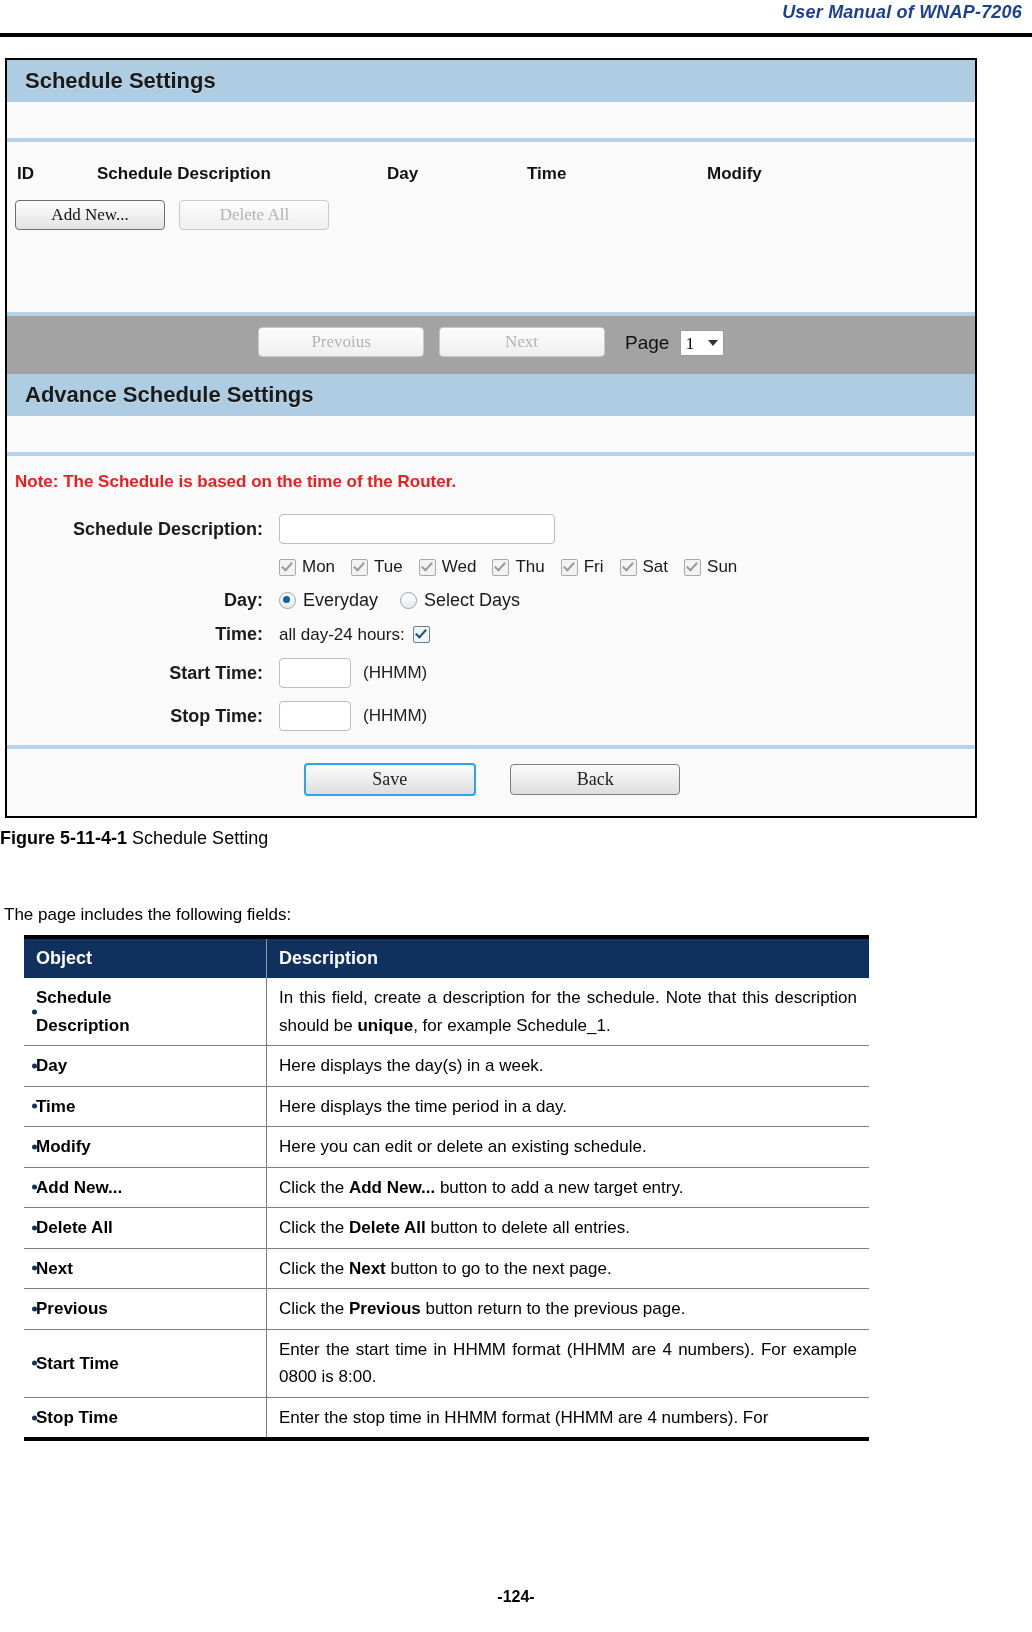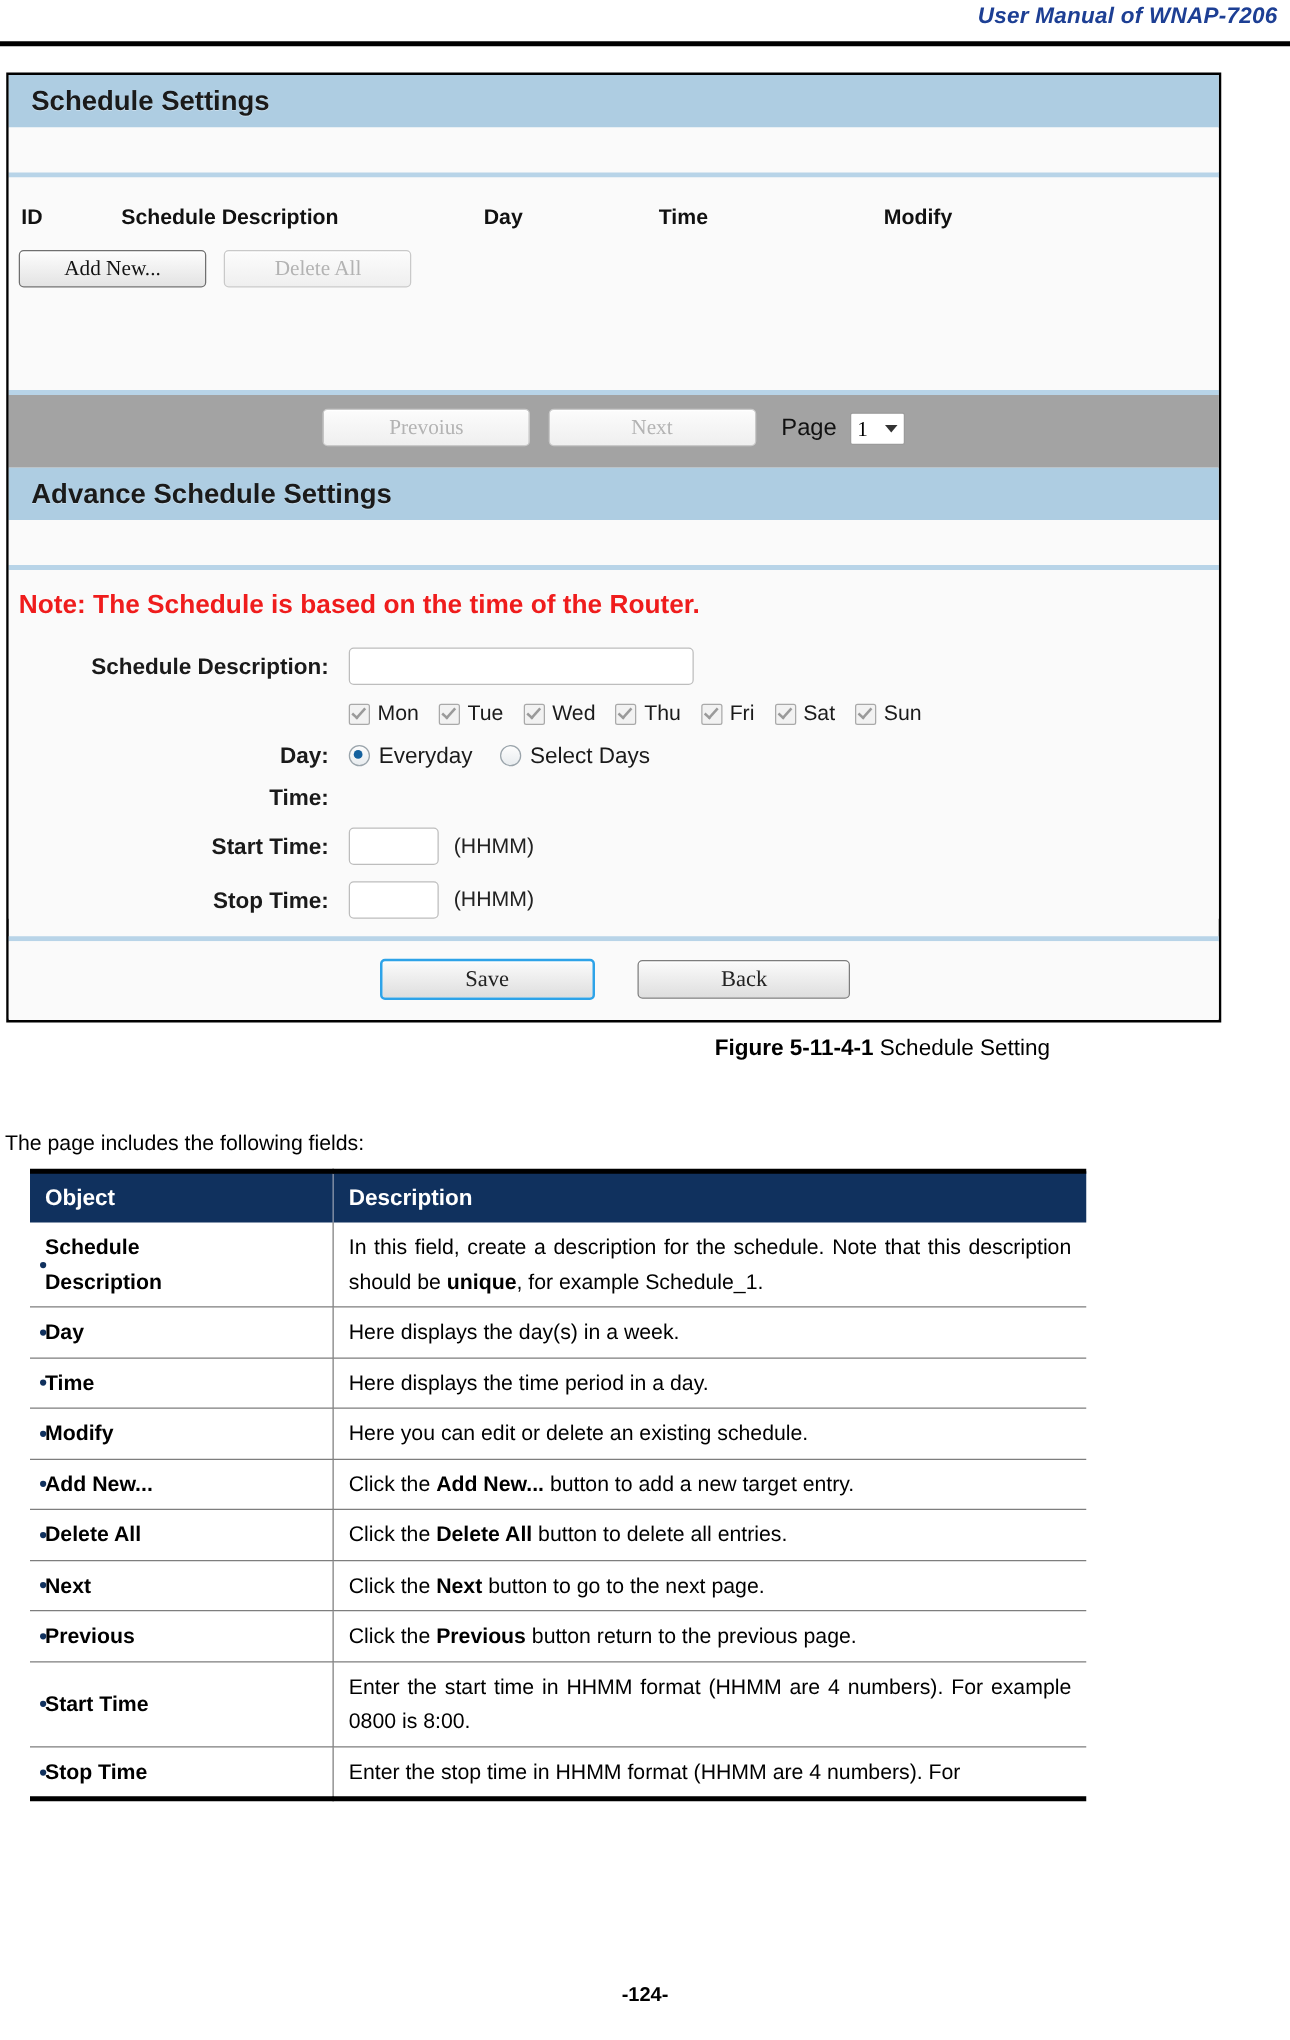--- a/index.html
+++ b/index.html
@@ -84,21 +84,21 @@
     box-sizing:border-box;
   }
   .page-sel .caret{
     position:absolute;right:5px;top:9px;width:0;height:0;
     border-left:5px solid transparent;border-right:5px solid transparent;
     border-top:6px solid #333;
   }
 
   
   .note{
-    color:#ef1c1c;font-size:21px;font-weight:bold;
+    color:#ef1c1c;font-size:17px;font-weight:bold;
     padding:16px 0 0 8px;background:#fafafa;
   }
 
   
   .form{background:#fafafa;padding-top:22px;}
   .frow{display:flex;align-items:center;margin-bottom:13px;}
   .flabel{
     width:272px;text-align:right;padding-right:16px;
     font-size:18px;font-weight:bold;color:#1a1a1a;box-sizing:border-box;
   }
@@ -144,21 +144,21 @@
     background:linear-gradient(#fbfbfb,#dedede);
   }
   .btn.back{
     border:1px solid #7d7d7d;min-width:140px;margin-left:20px;
     font-family:"Liberation Serif", serif;font-size:18px;
     background:linear-gradient(#fbfbfb,#dedede);
   }
 
   
   .caption{
-    position:absolute;left:0;top:828px;width:840px;text-align:right;
+    position:absolute;left:0;top:828px;width:840px;text-align:left;
     font-size:18px;color:#000;
   }
   .caption b{font-weight:bold;}
 
   
   .leadin{
     position:absolute;left:4px;top:905px;font-size:17px;color:#000;
   }
 
   
@@ -279,20 +279,24 @@
       <div class="fctl">
         <span class="radio on"></span>
         <span class="rlabel">Everyday</span>
         <span class="radio"></span>
         <span class="rlabel">Select Days</span>
       </div>
     </div>
 
     <div class="frow">
       <div class="flabel">Time:</div>
+      <div class="fctl">
+        <span class="timetxt">all day-24 hours:</span>
+        <span class="chk on dark"></span>
+      </div>
     </div>
 
     <div class="frow">
       <div class="flabel">Start Time:</div>
       <div class="fctl">
         <input class="txt small" type="text" value="" style="">
         <span class="hint">(HHMM)</span>
       </div>
     </div>
 

